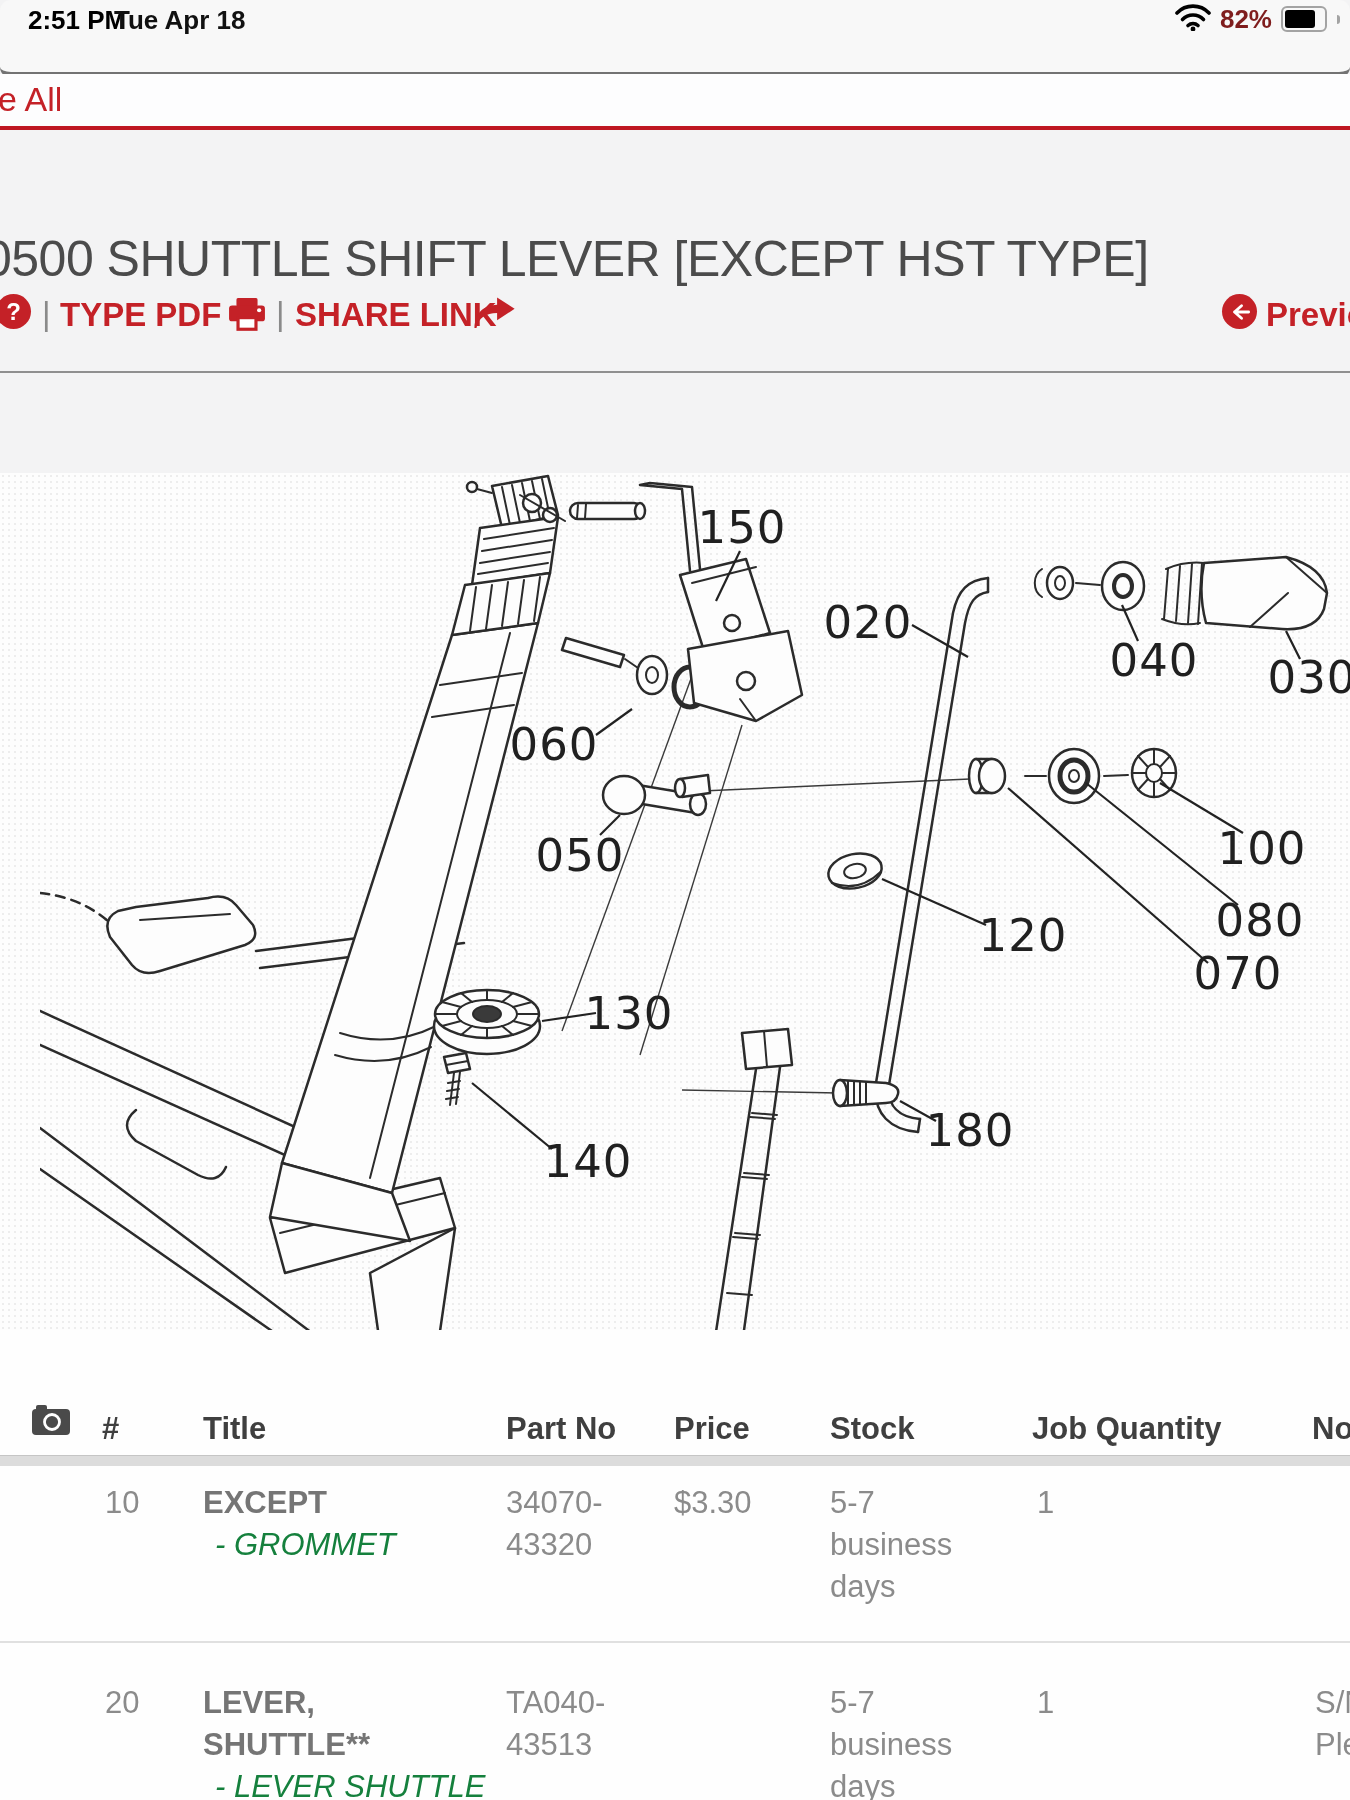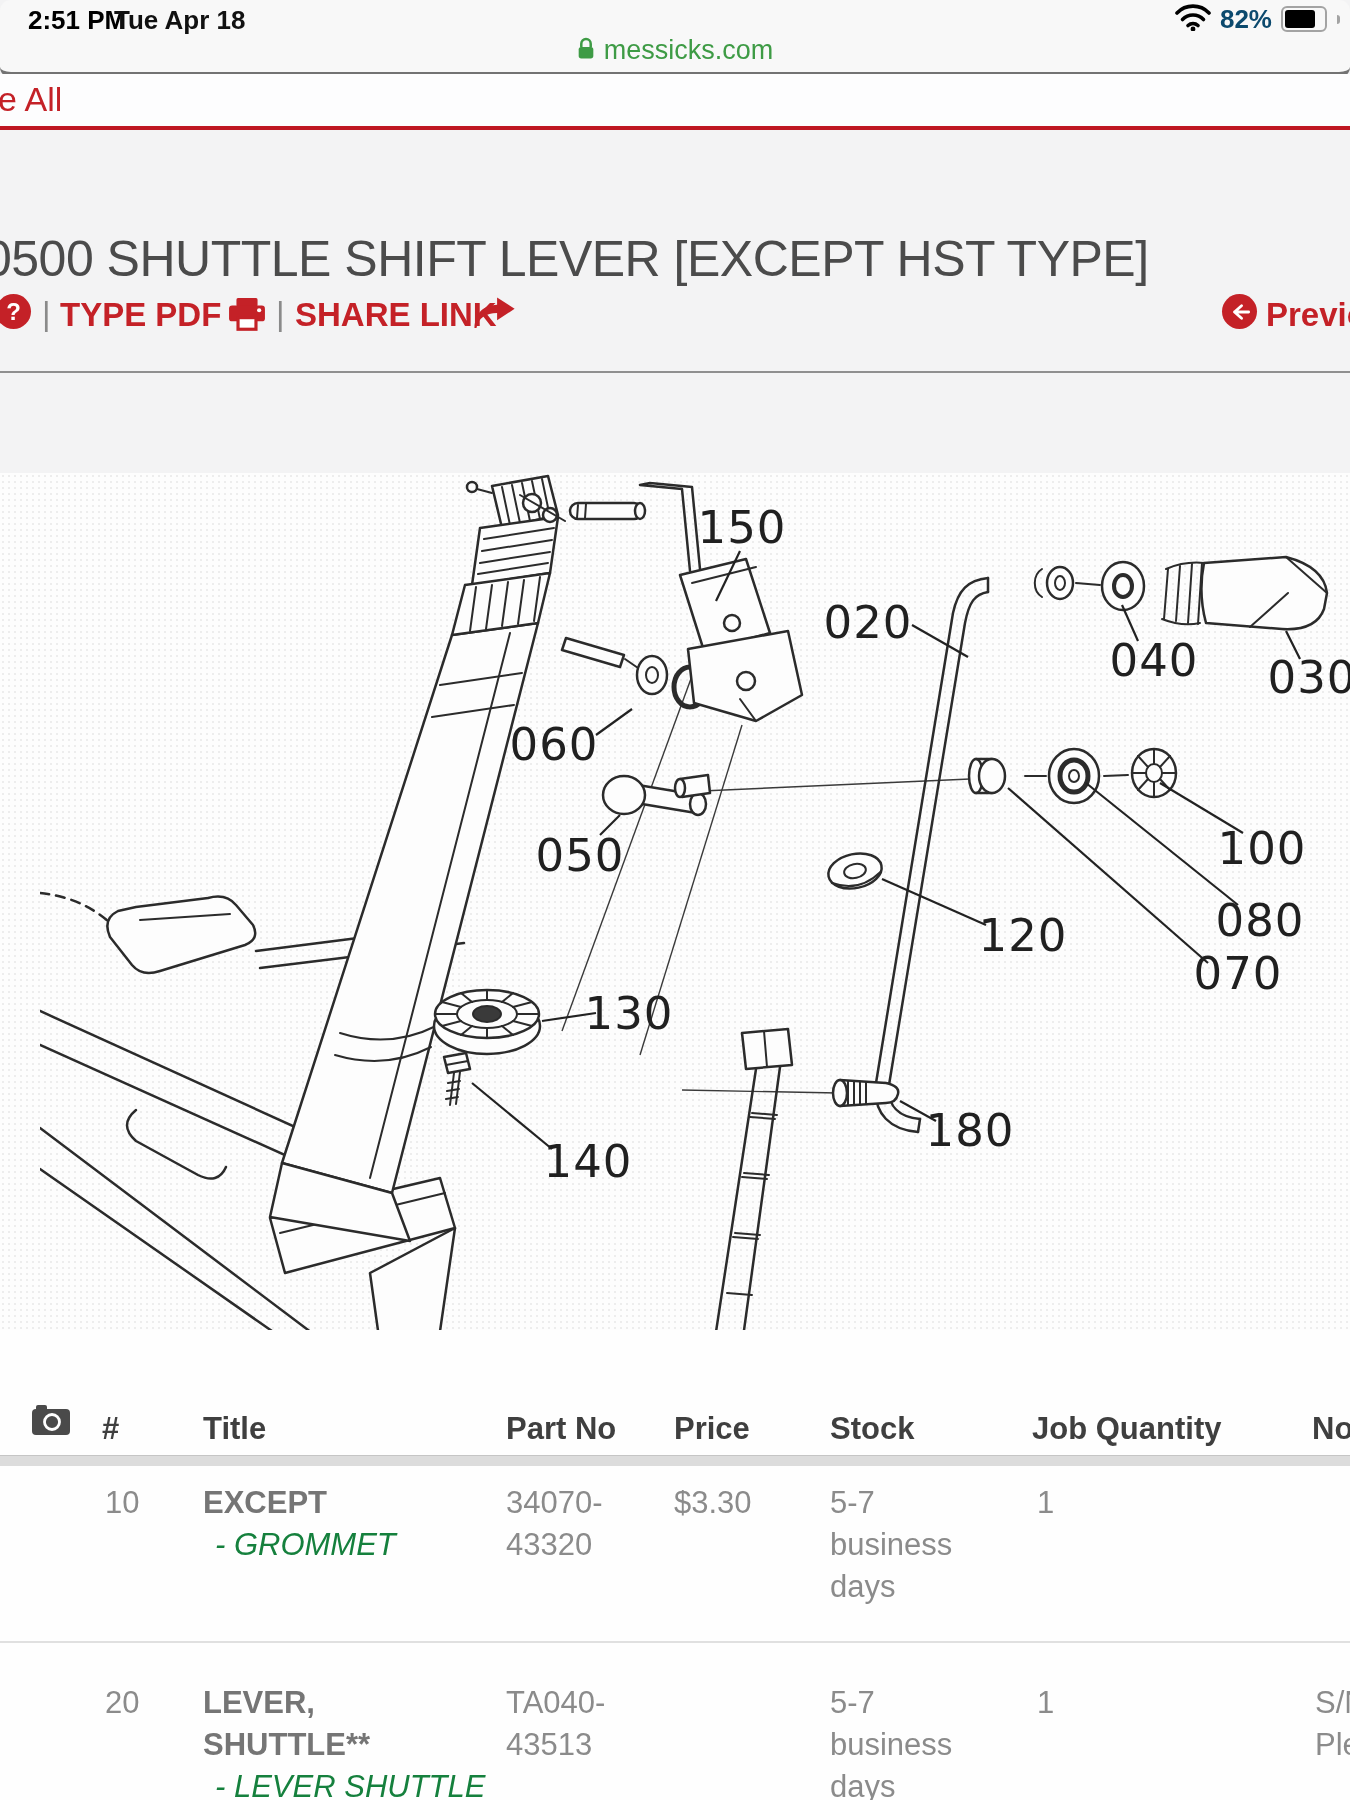--- a/index.html
+++ b/index.html
@@ -5,21 +5,21 @@
   html,body{margin:0;padding:0;background:#e8e8e8;}
   #app{position:relative;width:1350px;height:1800px;overflow:hidden;background:#f3f3f4;
        font-family:"Liberation Sans",sans-serif;-webkit-font-smoothing:antialiased;}
 
   
   .top-chrome{position:absolute;top:0;left:0;right:0;height:72px;background:#f8f8f8;
               border-bottom:6px solid #737373;border-radius:11px;}
   .st-time{position:absolute;left:28px;top:5px;font-size:26px;font-weight:700;color:#000;}
   .st-date{position:absolute;left:114px;top:5px;font-size:26px;font-weight:600;color:#111;}
   .st-right{position:absolute;right:10px;top:5px;display:flex;align-items:center;gap:9px;height:28px;}
-  .batt-pct{font-size:26px;font-weight:600;color:#0c4a6e;}
+  .batt-pct{font-size:26px;font-weight:600;color:#7f1d1d;}
   .batt{position:relative;width:42px;height:22px;border:2px solid #a3a3a3;border-radius:6px;}
   .batt-fill{position:absolute;left:2px;top:2px;bottom:2px;width:30px;background:#000;border-radius:3px;}
   .batt-nub{width:3px;height:9px;background:#a3a3a3;border-radius:0 3px 3px 0;margin-left:1px;}
   .url-row{position:absolute;top:30px;left:0;right:0;height:40px;display:flex;align-items:center;
            justify-content:center;gap:9px;}
   .url-text{font-size:27px;color:#3e9b45;}
 
   
   .white-band{position:absolute;top:74px;left:0;right:0;height:52px;background:#fdfdfe;}
   .e-all{position:absolute;left:-2px;top:80px;font-size:34px;color:#c42127;}
@@ -73,29 +73,20 @@
           <path d="M13,22.5 A7.5,7.5 0 0 1 23,22.5" fill="none" stroke="#000" stroke-width="3.6" stroke-linecap="round"></path>
           <circle cx="18" cy="26" r="2.4" fill="#000"></circle>
         </svg>
       </span>
       <span class="batt-pct">82%</span>
       <span class="batt">
           <span class="batt-fill"></span>
         </span>
       <span class="batt-nub"></span>
     </div>
-    <div class="url-row">
-      <span>
-        <svg width="18" height="23" viewBox="0 0 17 22">
-          <path d="M4,10 V6.5 a4.5,4.5 0 0 1 9,0 V10" fill="none" stroke="#3e9b45" stroke-width="2.4"></path>
-          <rect x="1.5" y="9.5" width="14" height="11" rx="2.5" fill="#3e9b45"></rect>
-        </svg>
-      </span>
-      <span class="url-text">messicks.com</span>
-    </div>
   </div>
 
   <div class="white-band"></div>
   <a class="e-all">e All</a>
   <div class="red-rule"></div>
 
   <h1 class="page-title">0500 SHUTTLE SHIFT LEVER [EXCEPT HST TYPE]</h1>
 
   <div class="links-row">
     <span class="circle-btn" style="left:-4px;top:0;">

